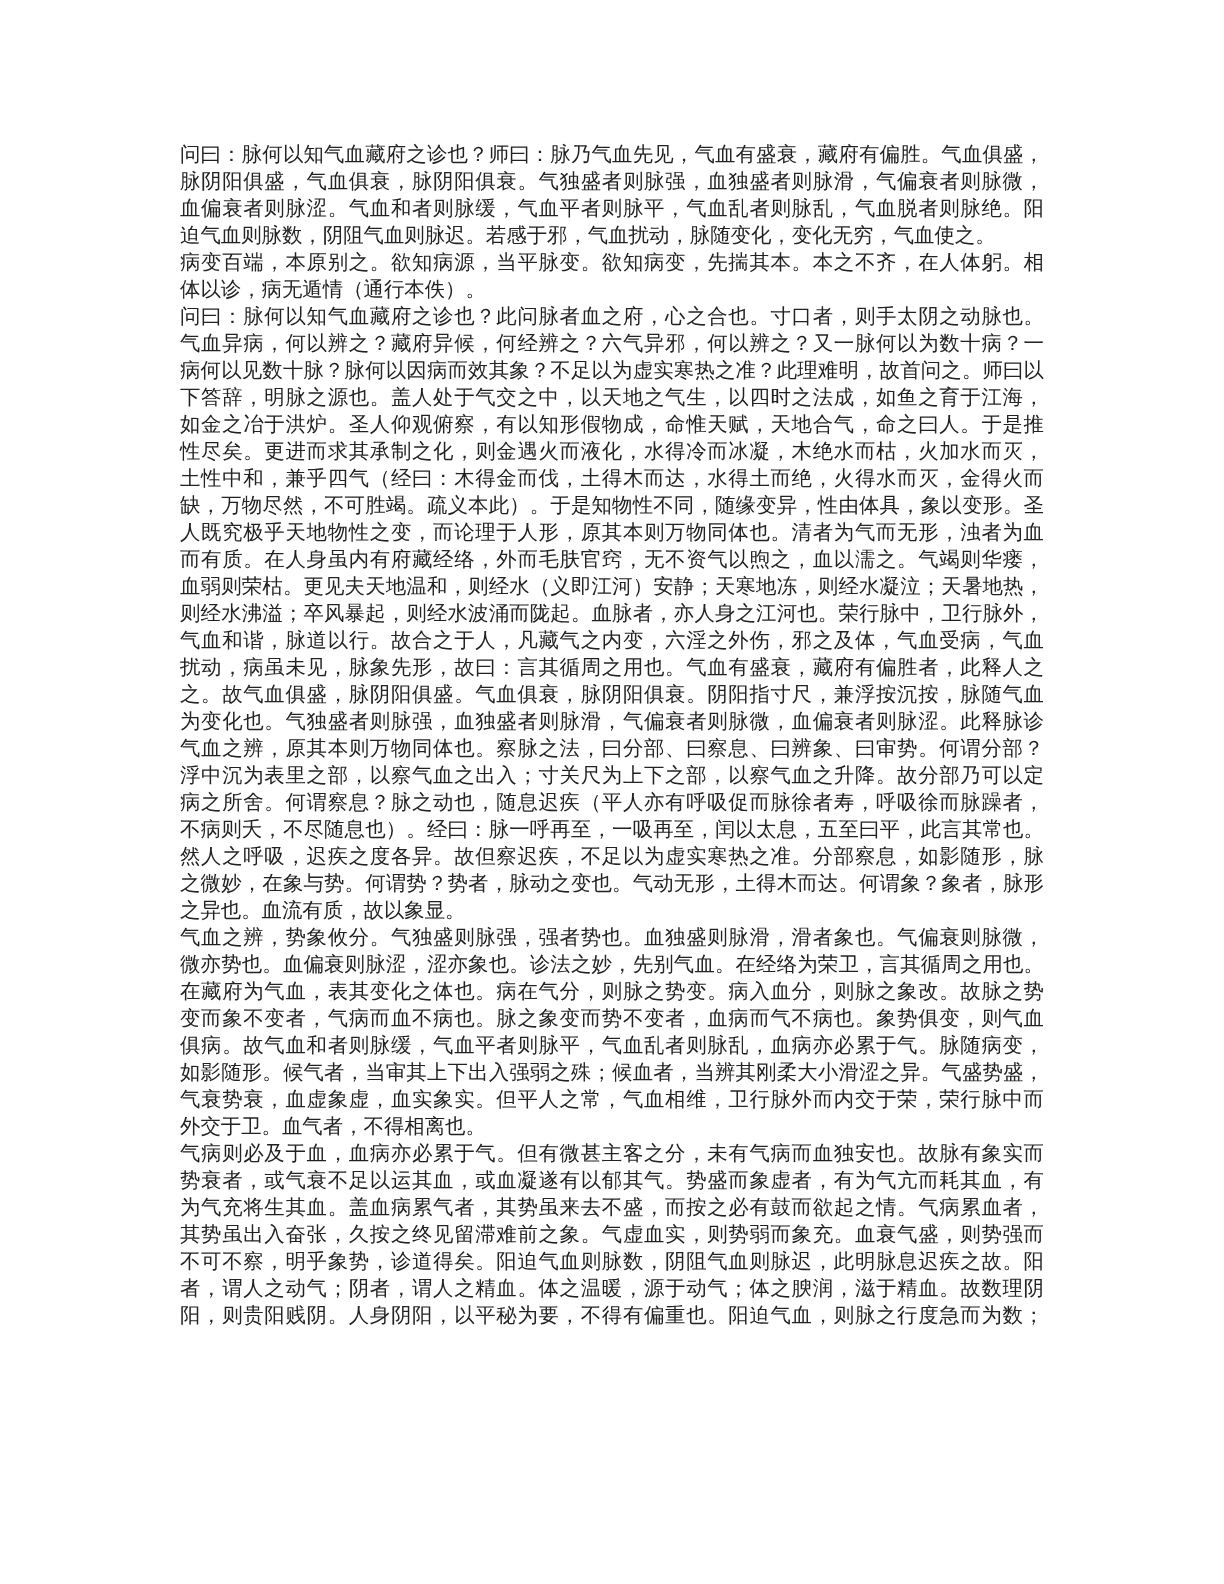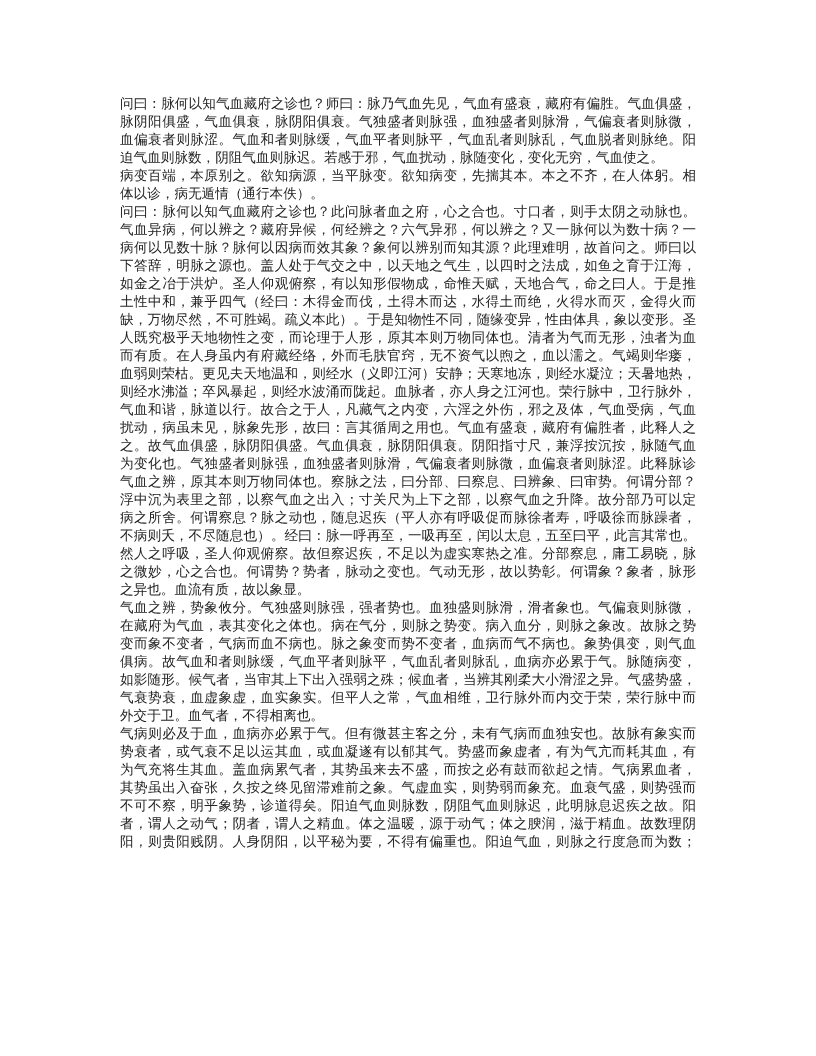--- a/index.html
+++ b/index.html
@@ -53,44 +53,46 @@
   </div>
 
   <div class="para">
     <div class="ln j">病变百端，本原别之。欲知病源，当平脉变。欲知病变，先揣其本。本之不齐，在人体躬。相</div>
     <div class="ln e">体以诊，病无遁情（通行本佚）。</div>
   </div>
 
   <div class="para">
     <div class="ln j">问曰：脉何以知气血藏府之诊也？此问脉者血之府，心之合也。寸口者，则手太阴之动脉也。</div>
     <div class="ln j">气血异病，何以辨之？藏府异候，何经辨之？六气异邪，何以辨之？又一脉何以为数十病？一</div>
-    <div class="ln j">病何以见数十脉？脉何以因病而效其象？象何以辨别而知其源？此理难明，故首问之。师曰以</div>
+    <div class="ln j">病何以见数十脉？脉何以因病而效其象？不足以为虚实寒热之准？此理难明，故首问之。师曰以</div>
     <div class="ln j">下答辞，明脉之源也。盖人处于气交之中，以天地之气生，以四时之法成，如鱼之育于江海，</div>
     <div class="ln j">如金之冶于洪炉。圣人仰观俯察，有以知形假物成，命惟天赋，天地合气，命之曰人。于是推</div>
+    <div class="ln j">性尽矣。更进而求其承制之化，则金遇火而液化，水得冷而冰凝，木绝水而枯，火加水而灭，</div>
     <div class="ln j">土性中和，兼乎四气（经曰：木得金而伐，土得木而达，水得土而绝，火得水而灭，金得火而</div>
     <div class="ln j">缺，万物尽然，不可胜竭。疏义本此）。于是知物性不同，随缘变异，性由体具，象以变形。圣</div>
     <div class="ln j">人既究极乎天地物性之变，而论理于人形，原其本则万物同体也。清者为气而无形，浊者为血</div>
     <div class="ln j">而有质。在人身虽内有府藏经络，外而毛肤官窍，无不资气以煦之，血以濡之。气竭则华瘘，</div>
     <div class="ln j">血弱则荣枯。更见夫天地温和，则经水（义即江河）安静；天寒地冻，则经水凝泣；天暑地热，</div>
     <div class="ln j">则经水沸溢；卒风暴起，则经水波涌而陇起。血脉者，亦人身之江河也。荣行脉中，卫行脉外，</div>
     <div class="ln j">气血和谐，脉道以行。故合之于人，凡藏气之内变，六淫之外伤，邪之及体，气血受病，气血</div>
     <div class="ln j">扰动，病虽未见，脉象先形，故曰：言其循周之用也。气血有盛衰，藏府有偏胜者，此释人之</div>
     <div class="ln j">之。故气血俱盛，脉阴阳俱盛。气血俱衰，脉阴阳俱衰。阴阳指寸尺，兼浮按沉按，脉随气血</div>
     <div class="ln j">为变化也。气独盛者则脉强，血独盛者则脉滑，气偏衰者则脉微，血偏衰者则脉涩。此释脉诊</div>
     <div class="ln j">气血之辨，原其本则万物同体也。察脉之法，曰分部、曰察息、曰辨象、曰审势。何谓分部？</div>
     <div class="ln j">浮中沉为表里之部，以察气血之出入；寸关尺为上下之部，以察气血之升降。故分部乃可以定</div>
     <div class="ln j">病之所舍。何谓察息？脉之动也，随息迟疾（平人亦有呼吸促而脉徐者寿，呼吸徐而脉躁者，</div>
     <div class="ln j">不病则夭，不尽随息也）。经曰：脉一呼再至，一吸再至，闰以太息，五至曰平，此言其常也。</div>
-    <div class="ln j">然人之呼吸，圣人仰观俯察。故但察迟疾，不足以为虚实寒热之准。分部察息，庸工易晓，脉</div>
-    <div class="ln j">之微妙，心之合也。何谓势？势者，脉动之变也。气动无形，故以势彰。何谓象？象者，脉形</div>
+    <div class="ln j">然人之呼吸，迟疾之度各异。故但察迟疾，不足以为虚实寒热之准。分部察息，如影随形，脉</div>
+    <div class="ln j">之微妙，在象与势。何谓势？势者，脉动之变也。气动无形，土得木而达。何谓象？象者，脉形</div>
     <div class="ln e">之异也。血流有质，故以象显。</div>
   </div>
 
   <div class="para">
     <div class="ln j">气血之辨，势象攸分。气独盛则脉强，强者势也。血独盛则脉滑，滑者象也。气偏衰则脉微，</div>
+    <div class="ln j">微亦势也。血偏衰则脉涩，涩亦象也。诊法之妙，先别气血。在经络为荣卫，言其循周之用也。</div>
     <div class="ln j">在藏府为气血，表其变化之体也。病在气分，则脉之势变。病入血分，则脉之象改。故脉之势</div>
     <div class="ln j">变而象不变者，气病而血不病也。脉之象变而势不变者，血病而气不病也。象势俱变，则气血</div>
     <div class="ln j">俱病。故气血和者则脉缓，气血平者则脉平，气血乱者则脉乱，血病亦必累于气。脉随病变，</div>
     <div class="ln j">如影随形。候气者，当审其上下出入强弱之殊；候血者，当辨其刚柔大小滑涩之异。气盛势盛，</div>
     <div class="ln j">气衰势衰，血虚象虚，血实象实。但平人之常，气血相维，卫行脉外而内交于荣，荣行脉中而</div>
     <div class="ln e">外交于卫。血气者，不得相离也。</div>
   </div>
 
   <div class="para">
     <div class="ln j">气病则必及于血，血病亦必累于气。但有微甚主客之分，未有气病而血独安也。故脉有象实而</div>

